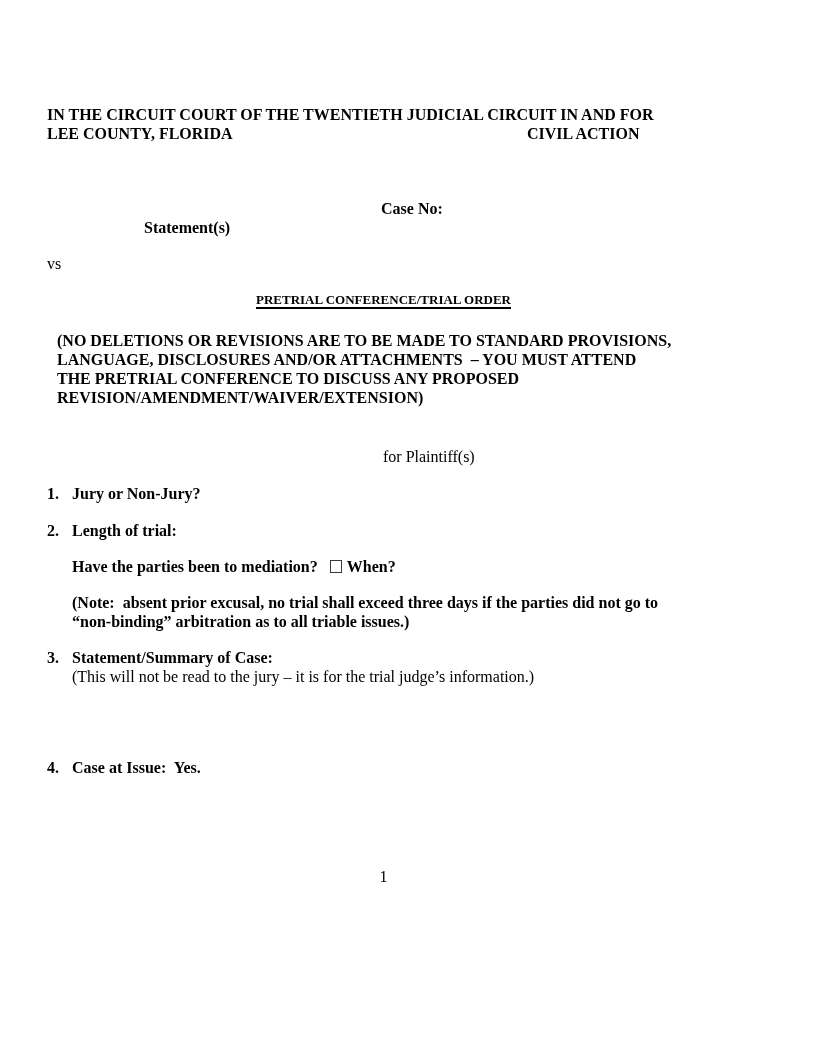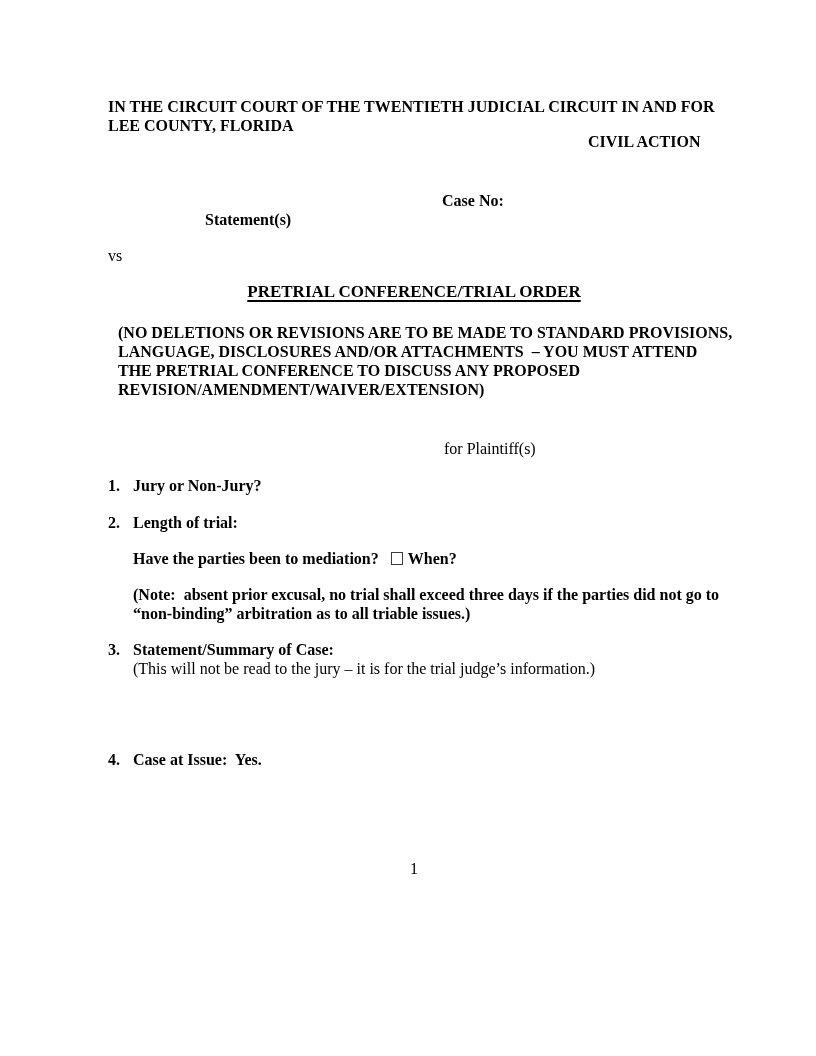--- a/index.html
+++ b/index.html
@@ -9,36 +9,37 @@
     height: 1056px;
     margin: 0 auto;
     background: #ffffff;
     color: #000000;
     font-family: "Liberation Serif", "DejaVu Serif", serif;
     font-size: 16px;
     line-height: 19px;
     overflow: hidden;
   }
   .content {
-    padding: 97px 96px 0 108px;
+    padding: 97px 96px 0 47px;
+    margin-top: 8px;
   }
   .b { font-weight: bold; }
   .pre { white-space: pre-wrap; }
 
   .header-line2 { position: relative; }
-  .civil-action { position: absolute; left: 480px; top: 16px; }
+  .civil-action { position: absolute; left: 480px; top: 0; }
 
   .case-no { margin-top: 56px; margin-left: 334px; }
   .party { margin-left: 97px; }
   .vs-line { margin-top: 17px; }
   .defendant-line { margin-top: 18px; }
 
   .doc-title {
     margin: 15px 0 0 0;
-    font-size: 17px;
+    font-size: 13px;
     line-height: 23px;
     font-weight: bold;
     text-align: center;
     text-decoration: underline;
     text-decoration-thickness: 1.5px;
     text-underline-offset: 3px;
   }
 
   .notice {
     margin-top: 20px;

